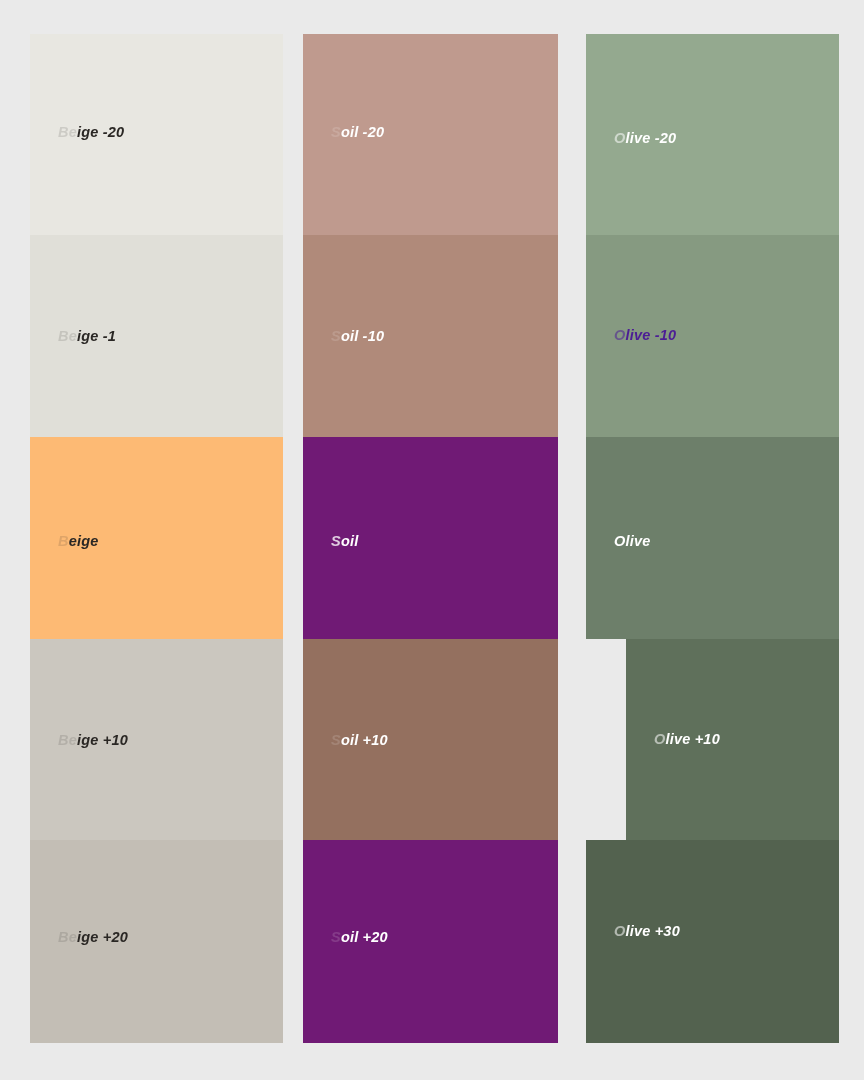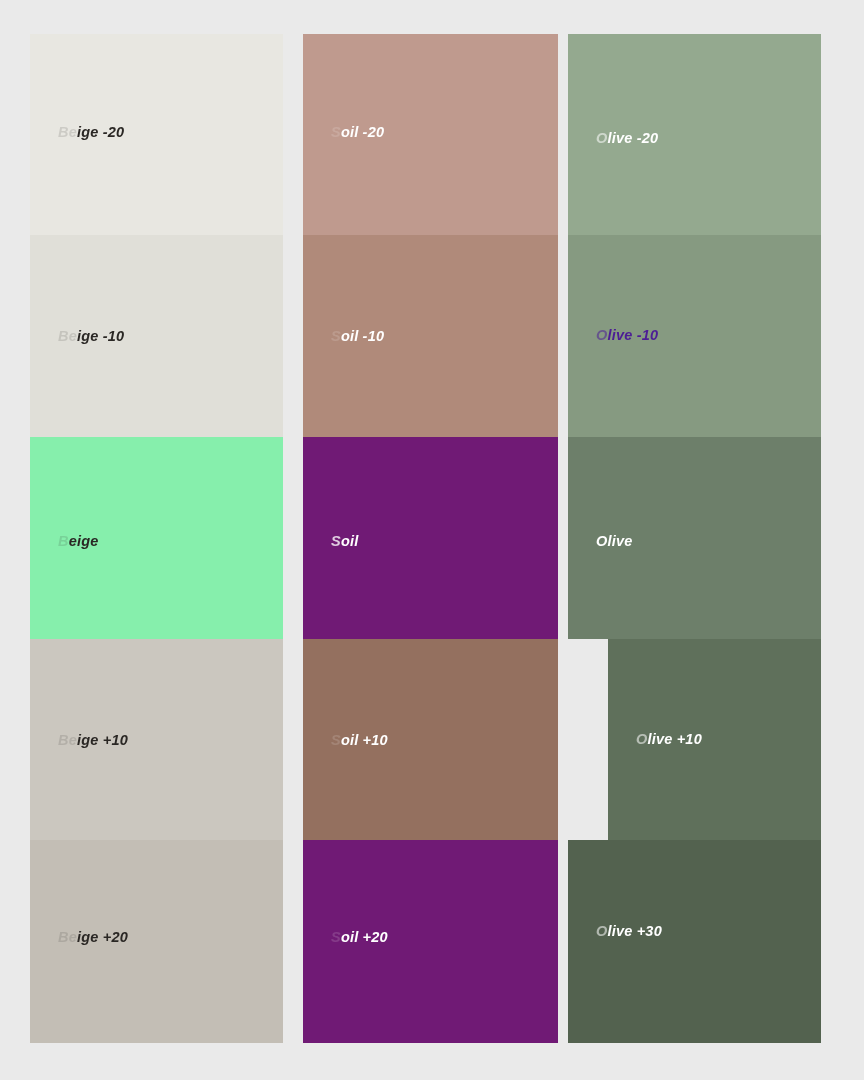--- a/index.html
+++ b/index.html
@@ -28,21 +28,21 @@
     position: absolute;
     top: 34px;
     height: 1009px;
     display: flex;
     flex-direction: column;
     overflow: hidden;
   }
 
   #ramp-col-0 { left: 30px;  width: 253px; }
   #ramp-col-1 { left: 303px; width: 255px; }
-  #ramp-col-2 { left: 568px; width: 253px; }
+  #ramp-col-2 { left: 586px; width: 253px; }
 
   .swatch {
     position: relative;
     width: 100%;
     flex: 1 1 0;
     display: flex;
     align-items: center;
     font-style: italic;
   }
 
@@ -90,24 +90,24 @@
 <div id="palette-board" style="background-color: rgb(234, 234, 234);">
 
   <div class="ramp-column" id="ramp-col-0">
     <div class="swatch r0" style="background-color: rgb(232, 231, 225);">
       <span class="swatch-label" style="color: rgb(42, 39, 36);">
         <span class="label-lead">Be</span><span class="label-rest">ige -20</span>
       </span>
     </div>
     <div class="swatch r1" style="background-color: rgb(224, 223, 216);">
       <span class="swatch-label" style="color: rgb(42, 39, 36);">
-        <span class="label-lead">Be</span><span class="label-rest">ige -10</span>
+        <span class="label-lead">Be</span><span class="label-rest">ige -1</span>
       </span>
     </div>
-    <div class="swatch r2" style="background-color: #86efac;">
+    <div class="swatch r2" style="background-color: #fdba74;">
       <span class="swatch-label" style="color: rgb(42, 39, 36);">
         <span class="label-lead">B</span><span class="label-rest">eige</span>
       </span>
     </div>
     <div class="swatch r3" style="background-color: rgb(203, 199, 191);">
       <span class="swatch-label" style="color: rgb(42, 39, 36);">
         <span class="label-lead">Be</span><span class="label-rest">ige +10</span>
       </span>
     </div>
     <div class="swatch r4" style="background-color: rgb(195, 190, 181);">

